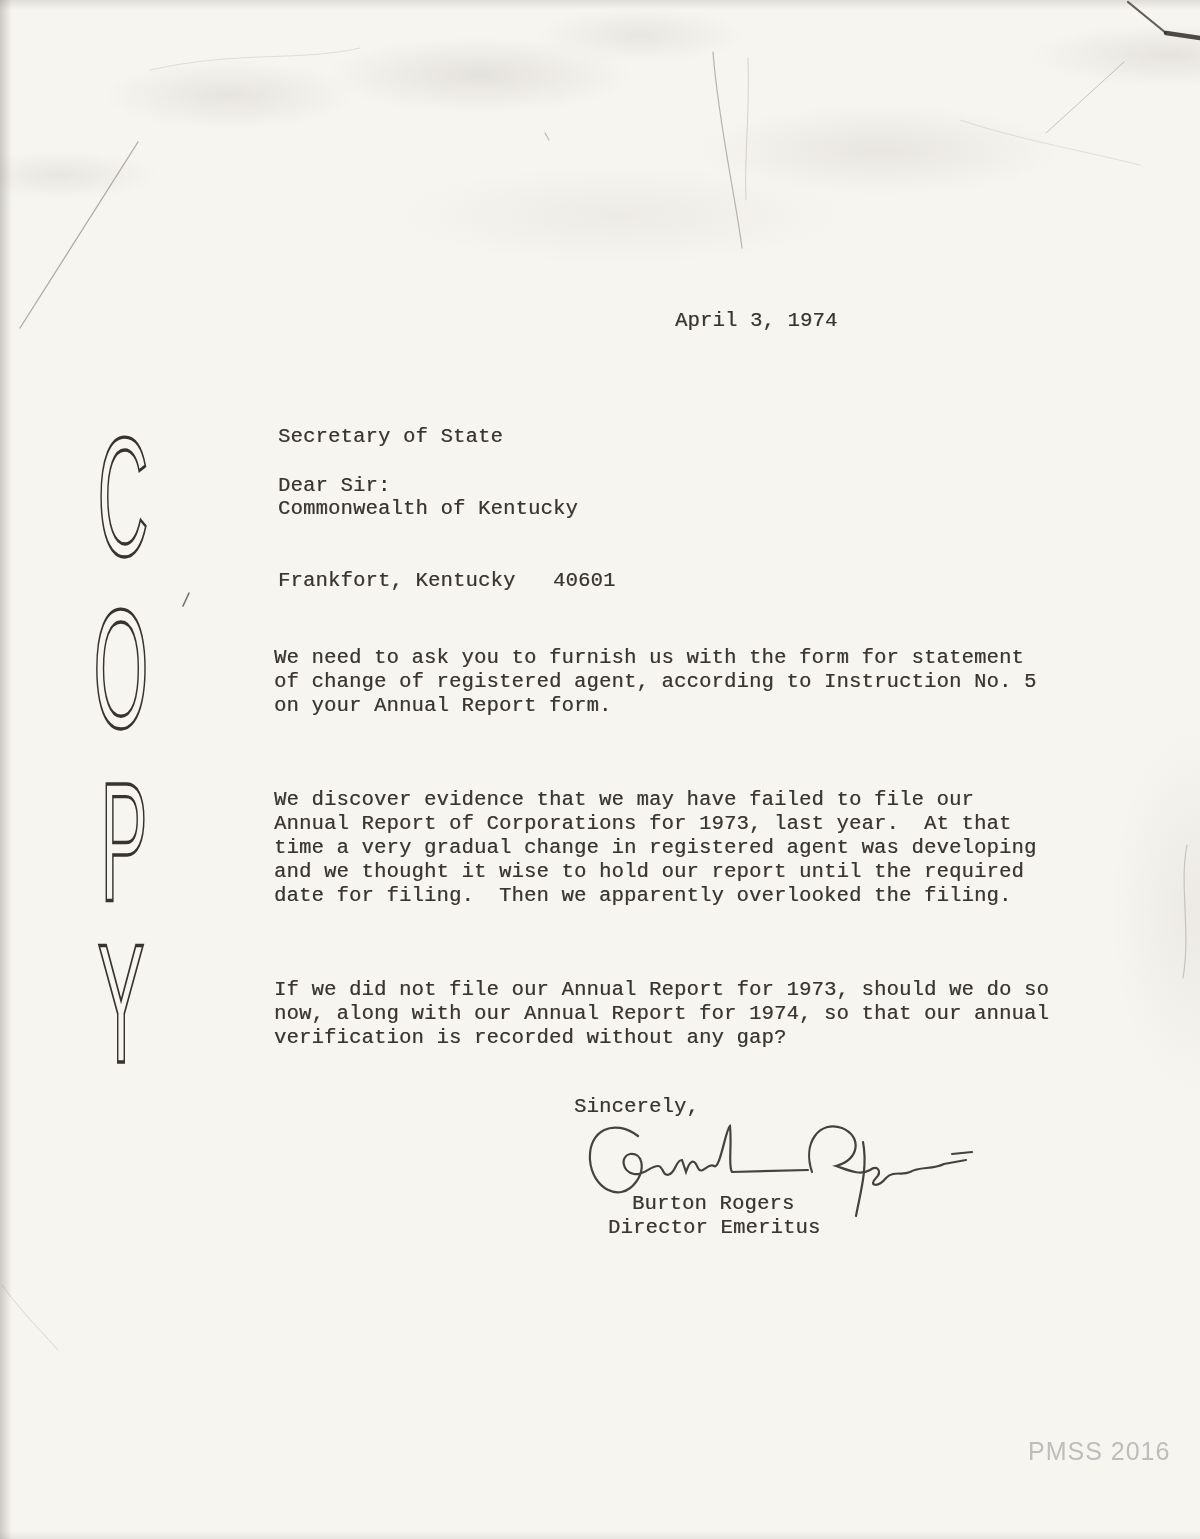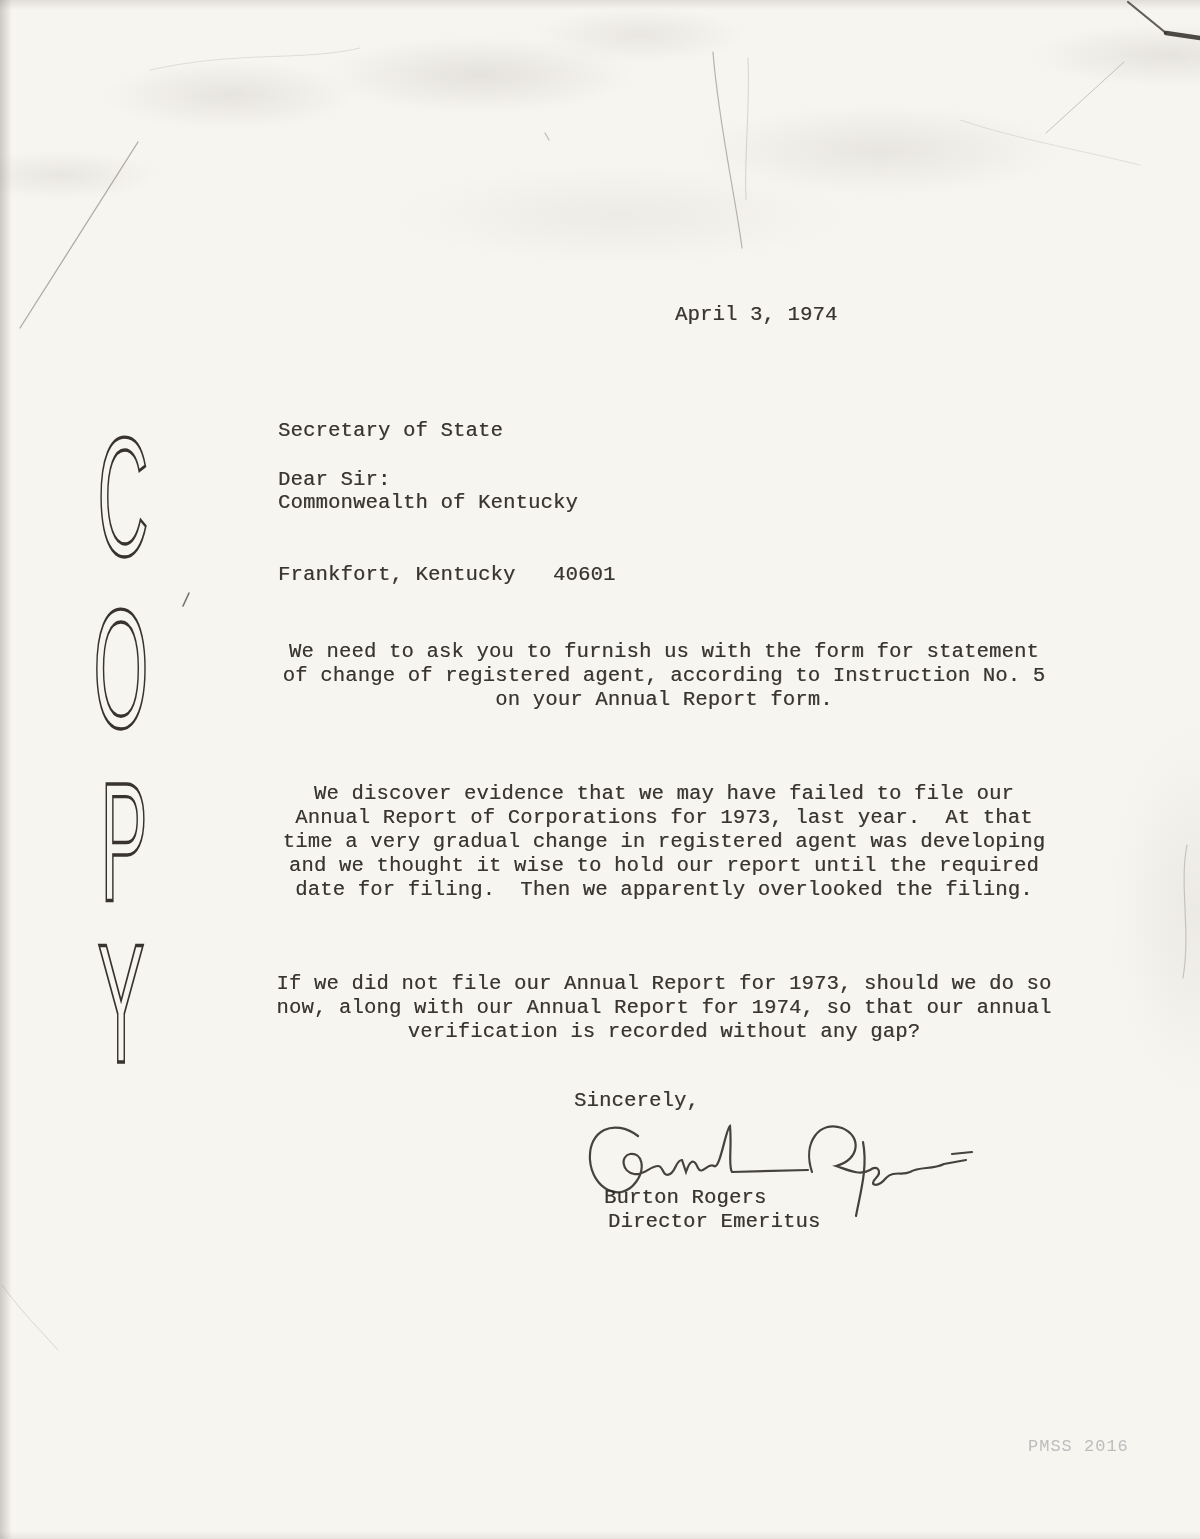--- a/index.html
+++ b/index.html
@@ -36,30 +36,31 @@
 
   .typed {
     position: absolute;
     color: #3a362f;
     font-size: 20.5px;
     line-height: 24px;
     white-space: pre-wrap;
     letter-spacing: 0.2px;
     text-shadow: 0.4px 0.4px 0.5px rgba(52,48,42,.55);
     z-index: 3;
+    margin-top: 6px;
   }
-  .para { margin: 0 0 22px 0; white-space: pre-wrap; text-align: center; }
+  .para { margin: 0 0 22px 0; white-space: pre-wrap; }
 
   .stamp-svg     { position:absolute; left:86px;  top:428px;  z-index:2; }
   .signature-svg { position:absolute; left:580px; top:1114px; z-index:4; }
 
   .watermark {
     position: absolute; left: 1028px; top: 1437px;
-    font-family: Liberation Mono, monospace;
-    font-size: 17px; letter-spacing: 1px;
+    font-family: Liberation Sans, sans-serif;
+    font-size: 25px; letter-spacing: 1px;
     color: #bdbdbd; z-index: 2;
     text-shadow: none;
   }
 </style>
 </head>
 <body>
 
 <div id="page">
 
   <div class="edge-left"></div>
@@ -135,19 +136,19 @@
                C122 62, 128 48, 134 52 C140 56, 146 14, 150 12 C152 34, 148 52, 152 58
                L228 56"></path>
       <path d="M232 58 C222 28, 240 6, 262 14 C282 22, 280 46, 256 52
                C268 56, 280 62, 290 56 C298 50, 302 58, 296 64 C288 72, 298 74, 306 64
                C314 56, 322 62, 330 58 C340 52, 352 56, 364 50 L386 46"></path>
       <path d="M283 28 C288 54, 280 80, 276 102"></path>
       <path d="M372 40 L392 38"></path>
     </g>
   </svg>
 
-  <div class="typed" style="left:604px; top:1186px;">Burton Rogers</div>
+  <div class="typed" style="left:632px; top:1186px;">Burton Rogers</div>
 
   <div class="typed" style="left:608px; top:1210px;">Director Emeritus</div>
 
   <div class="watermark">PMSS 2016</div>
 
 </div>
 
 </body></html>

